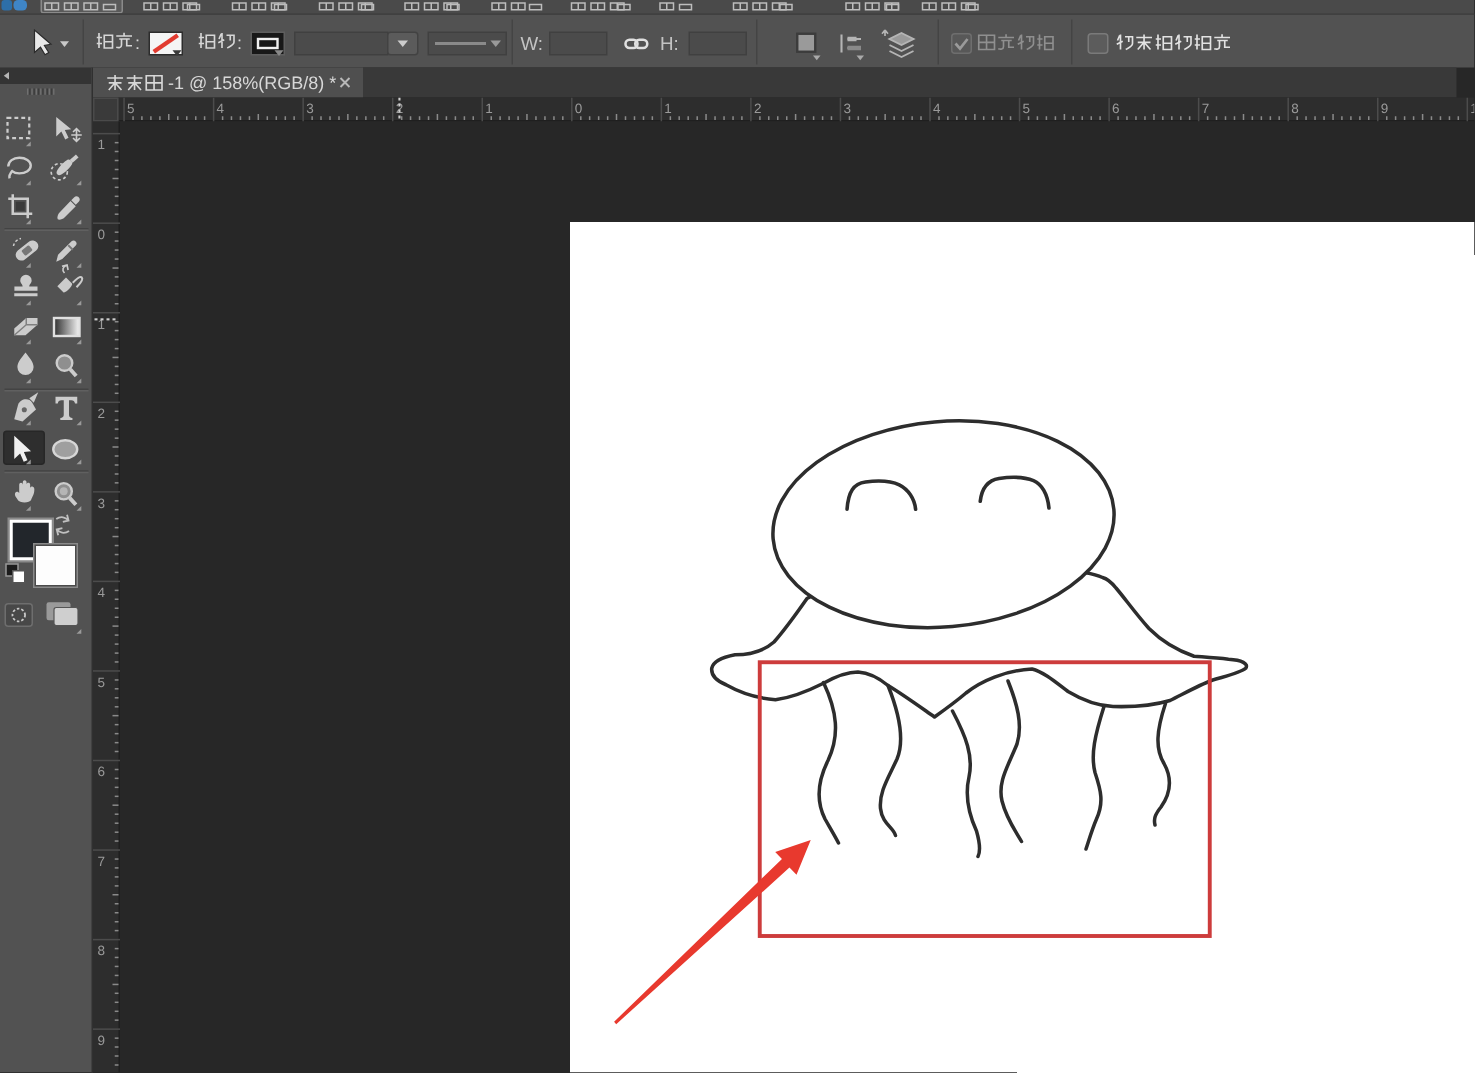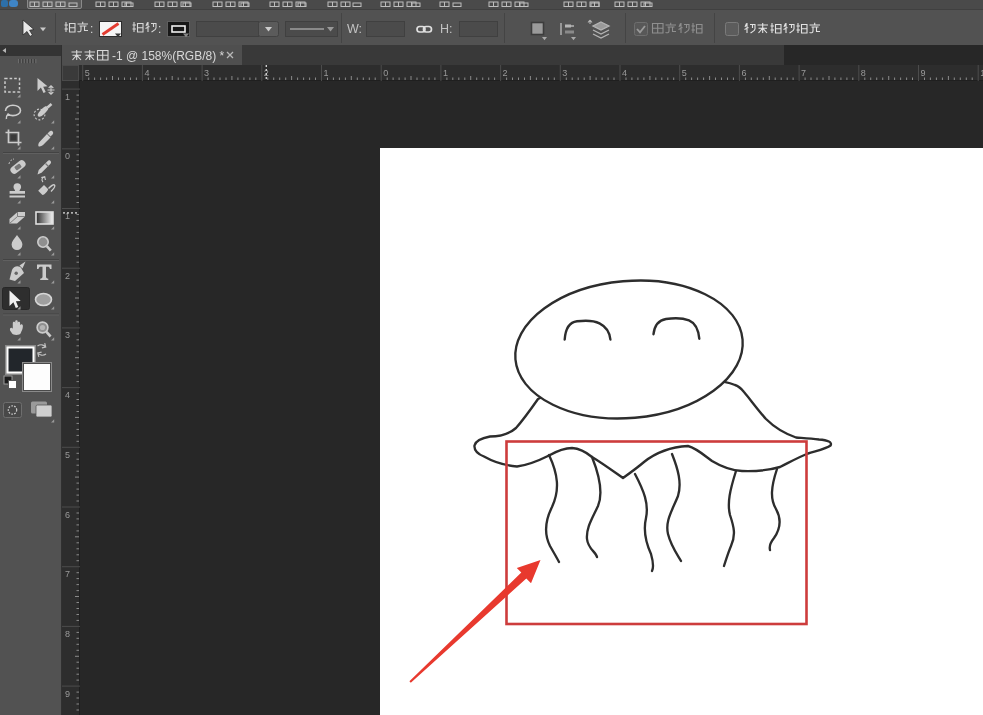--- a/index.html
+++ b/index.html
@@ -141,21 +141,21 @@
       <rect x="714" y="3" width="1" height="30" fill="#444"></rect>
       <rect x="725.5" y="12.5" width="13" height="13" rx="2" fill="#5c5c5c" stroke="#7a7a7a" stroke-width="1"></rect>
       <path d="M746.5,13.5 L745.0,17.0 M747.0,13.0 V23.0 M744.5,19.5 L748.5,17.5 M750.0,14.5 H755.0 V19.0 C755.0,21.0 752.0,22.0 750.5,23.0 M752.5,14.5 V18.0" stroke="#e2e2e2" stroke-width="1.1" fill="none"></path>
       <path d="M757.5,15.0 H768.0 M758.5,18.2 H767.0 M762.7,13.0 V23.0 M762.7,18.2 L758.5,23.0 M762.7,18.2 L767.0,23.0" stroke="#e2e2e2" stroke-width="1.1" fill="none"></path>
       <path d="M772.0,13.0 V23.0 M770.5,16.0 H774.0 M770.5,20.0 H774.0 M775.5,14.5 H781.0 V23.0 H775.5 Z M775.5,18.8 H781.0" stroke="#e2e2e2" stroke-width="1.1" fill="none"></path>
       <path d="M785.5,13.5 L784.0,17.0 M786.0,13.0 V23.0 M783.5,19.5 L787.5,17.5 M789.0,14.5 H794.0 V19.0 C794.0,21.0 791.0,22.0 789.5,23.0 M791.5,14.5 V18.0" stroke="#e2e2e2" stroke-width="1.1" fill="none"></path>
       <path d="M798.0,13.0 V23.0 M796.5,16.0 H800.0 M796.5,20.0 H800.0 M801.5,14.5 H807.0 V23.0 H801.5 Z M801.5,18.8 H807.0" stroke="#e2e2e2" stroke-width="1.1" fill="none"></path>
       <path d="M814.7,12.8 V14.6 M809.5,15.0 H820.0 M811.5,17.0 H818.5 M813.0,17.0 V21.0 C813.0,23.0 811.0,23.0 809.5,22.5 M816.5,17.0 V21.5 H820.0" stroke="#e2e2e2" stroke-width="1.1" fill="none"></path>
     </svg>
 </div>
-<div class="abs" style="left:0;top:45px;width:784px;height:20px;background:#393939;text-decoration:underline;">
+<div class="abs" style="left:0;top:45px;width:971px;height:20px;background:#393939;text-decoration:underline;">
   <div class="abs" style="left:62px;top:0;width:180px;height:20px;background:#4f4f4f;"></div>
   <svg class="abs" style="left:0;top:0" width="983" height="20">
       <path d="M71.5,7.0 H82.0 M72.5,10.2 H81.0 M76.7,5.0 V15.0 M76.7,10.2 L72.5,15.0 M76.7,10.2 L81.0,15.0" stroke="#d8d8d8" stroke-width="1.1" fill="none"></path>
       <path d="M84.5,7.0 H95.0 M85.5,10.2 H94.0 M89.7,5.0 V15.0 M89.7,10.2 L85.5,15.0 M89.7,10.2 L94.0,15.0" stroke="#d8d8d8" stroke-width="1.1" fill="none"></path>
       <path d="M97.5,5.5 H108.0 V15.0 H97.5 Z M97.5,10.2 H108.0 M102.7,5.5 V15.0" stroke="#d8d8d8" stroke-width="1.1" fill="none"></path>
       <text x="112" y="14.5" font-size="12" fill="#d8d8d8" font-family="Liberation Sans">-1 @ 158%(RGB/8) *</text>
       <path d="M227,7 l6,6 m0,-6 l-6,6" stroke="#b8b8b8" stroke-width="1.3"></path>
     </svg>
 </div>
 <div class="abs" style="left:0;top:45px;width:62px;height:670px;background:#525252;border-right:1px solid #303030;box-sizing:border-box;">

